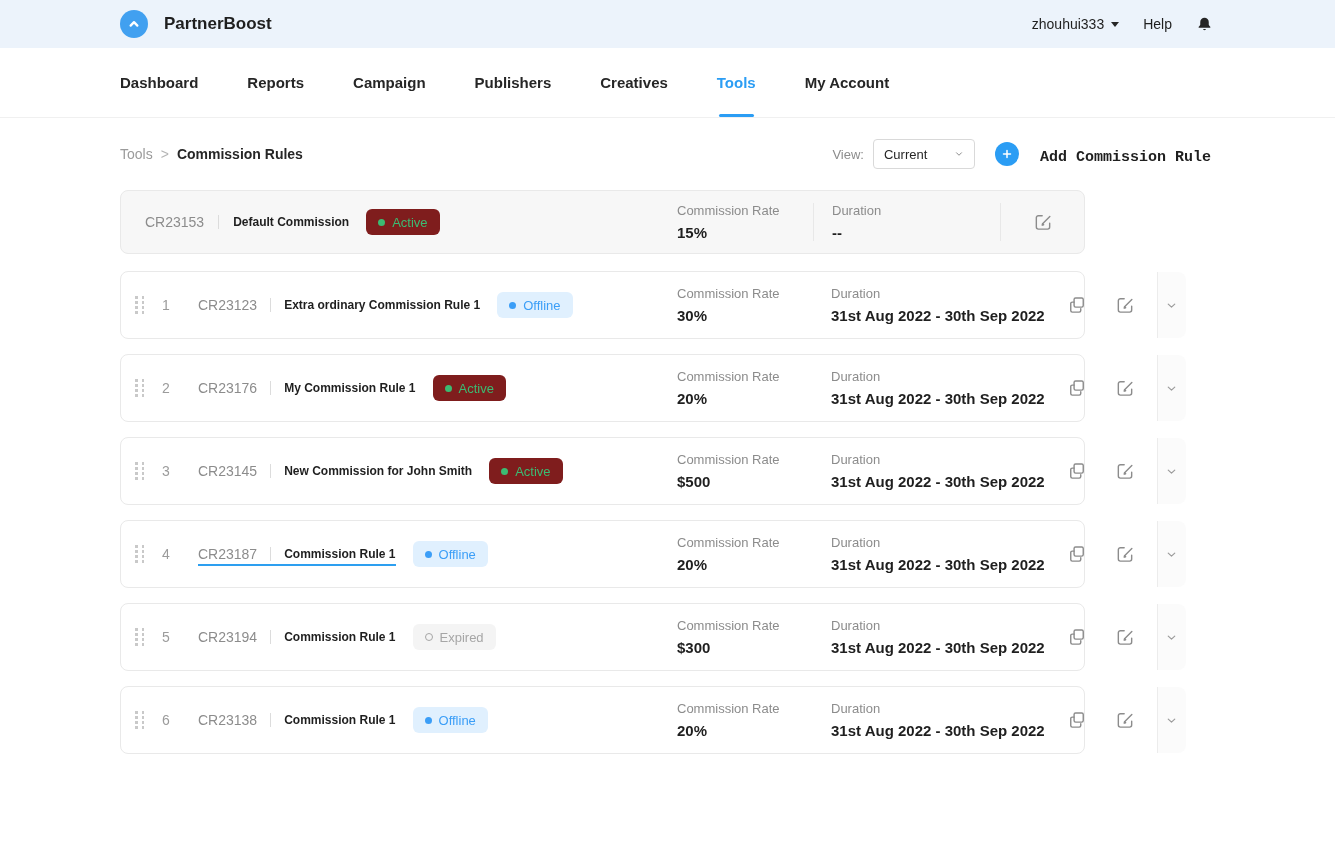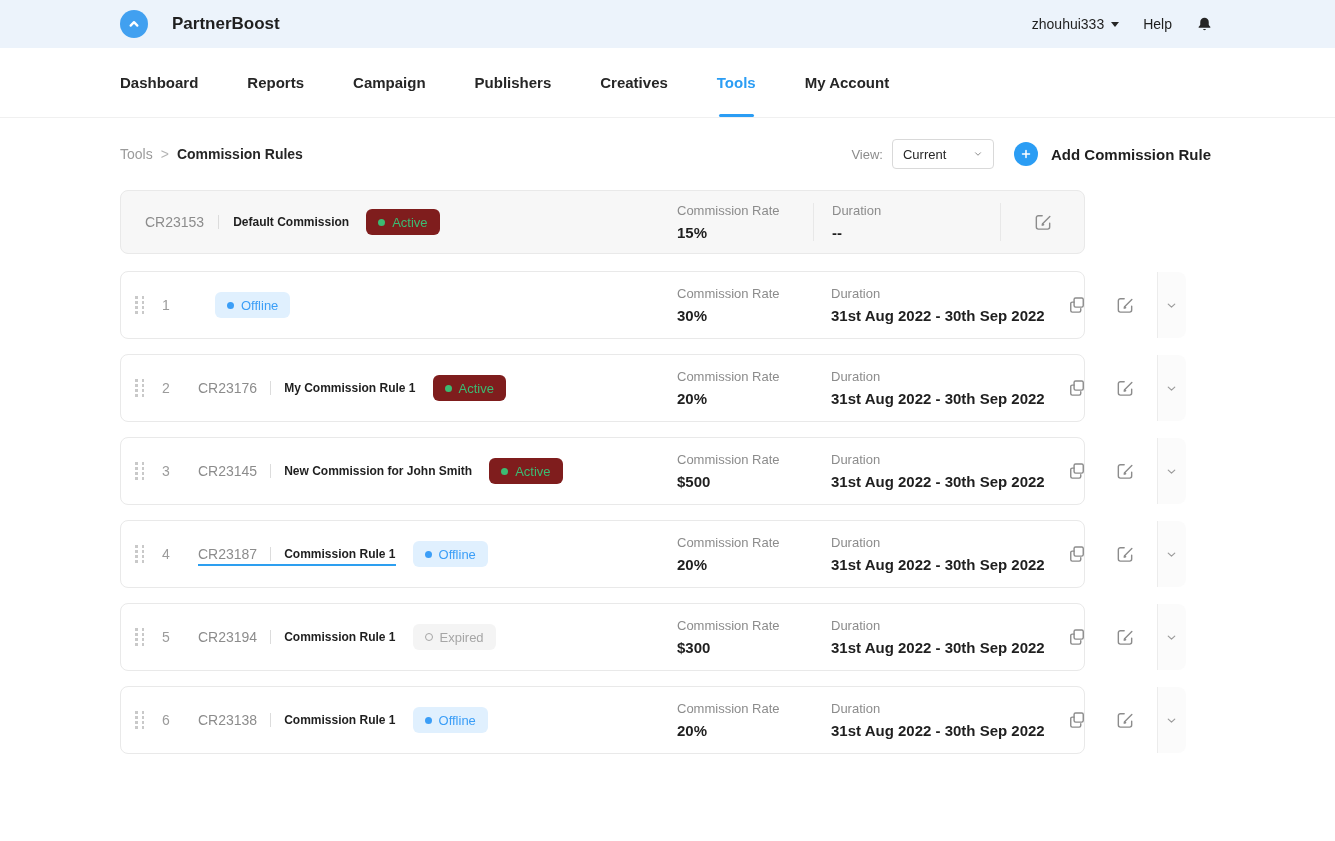--- a/index.html
+++ b/index.html
@@ -5,21 +5,21 @@
   * { box-sizing: border-box; }
   html,body { margin:0; padding:0; }
   body {
     width:1335px; height:841px; background:#fff;
     font-family:"Liberation Sans", sans-serif; color:#262626;
     overflow:hidden;
   }
 
   
   .topbar { height:48px; background:#ECF3FB; display:flex; align-items:center; padding:0 122px 0 120px; }
-  .brand { display:flex; align-items:center; gap:24px; }
+  .brand { display:flex; align-items:center; gap:16px; }
   .logo-circle { width:28px; height:28px; border-radius:50%; background:#41A0F0; display:flex; align-items:center; justify-content:center; flex:0 0 auto; }
   .brand-name { font-size:17px; font-weight:700; color:#1F1F1F; }
   .topbar-right { margin-left:auto; display:flex; align-items:center; gap:24px; font-size:14px; color:#1F1F1F; }
   .user-menu { display:flex; align-items:center; gap:7px; cursor:pointer; }
   .caret-down { width:0; height:0; border-left:4.5px solid transparent; border-right:4.5px solid transparent; border-top:5.5px solid #262626; }
   .help-link { cursor:pointer; }
   .bell { width:17px; height:17px; cursor:pointer; }
 
   
   .navbar { height:70px; background:#fff; display:flex; align-items:stretch; gap:49px; padding:0 120px; border-bottom:1px solid #F0F0F0; }
@@ -29,21 +29,21 @@
 
   
   .toolbar { display:flex; align-items:center; padding:0 124px 0 120px; margin-top:21px; height:30px; }
   .breadcrumb { font-size:14px; display:flex; align-items:center; gap:8px; }
   .crumb-parent { color:#9B9B9B; cursor:pointer; }
   .crumb-sep { color:#B5B5B5; }
   .crumb-current { color:#262626; font-weight:600; }
   .toolbar-right { margin-left:auto; display:flex; align-items:center; gap:20px; }
   .view-group { display:flex; align-items:center; gap:9px; font-size:13px; color:#8C8C8C; }
   .view-select { width:102px; height:30px; border:1px solid #D9D9D9; border-radius:4px; background:#fff; display:flex; align-items:center; justify-content:space-between; padding:0 10px; font-size:13px; color:#262626; cursor:pointer; }
-  .add-rule { display:flex; align-items:center; gap:13px; cursor:pointer; }
+  .add-rule { display:flex; align-items:flex-end; gap:21px; cursor:pointer;font-family:Liberation Mono, monospace; }
   .plus-circle { width:24px; height:24px; border-radius:50%; background:#2B9DF4; display:flex; align-items:center; justify-content:center; flex:0 0 auto; }
   .add-label { font-size:15px; font-weight:700; color:#1F1F1F; }
 
   
   .content { padding:0 124px 0 120px; }
   .card { width:965px; border:1px solid #E9E9E9; border-radius:8px; display:flex; align-items:stretch; background:#fff; }
   .default-card { height:64px; margin-top:21px; margin-bottom:17px; background:#F7F7F7; }
   .rule-card { height:68px; margin-bottom:15px; }
 
   .default-left { display:flex; align-items:center; flex:0 0 538px; padding-left:24px; gap:14px; }
@@ -186,20 +186,25 @@
             <i></i>
             <i></i>
             <i></i>
             <i></i>
             <i></i>
             <i></i>
             <i></i>
             <i></i>
           </span>
         <span class="row-index">1</span>
+        <span class="title-group">
+          <span class="rule-id">CR23123</span>
+          <span class="pipe"></span>
+          <span class="rule-name">Extra ordinary Commission Rule 1</span>
+        </span>
         <span class="badge badge-offline">
           <i class="dot"></i>
           <span>Offline</span>
         </span>
       </div>
       <div class="col rate-col">
         <span class="col-label">Commission Rate</span>
         <span class="col-value">30%</span>
       </div>
       <div class="vdiv"></div>

